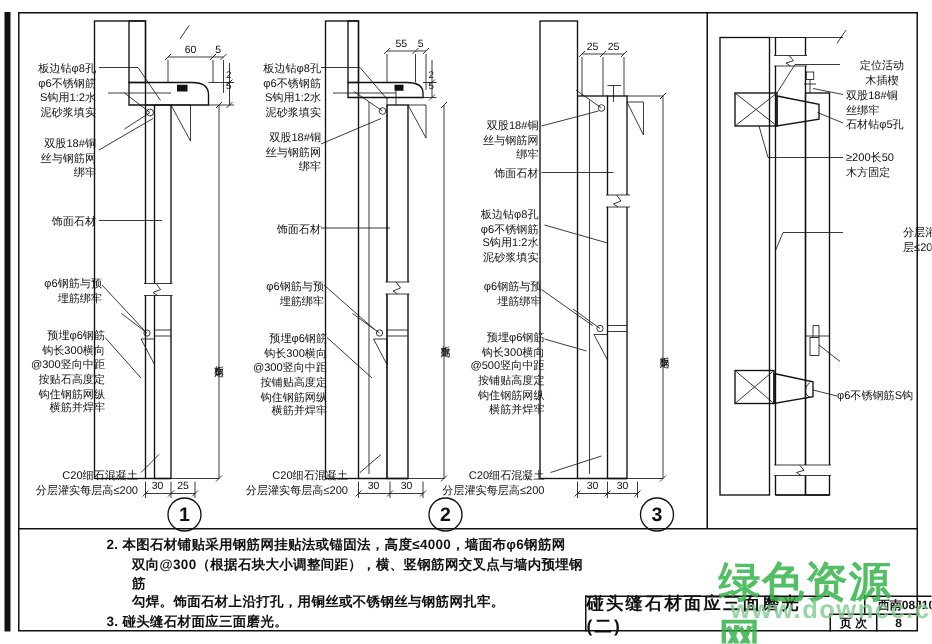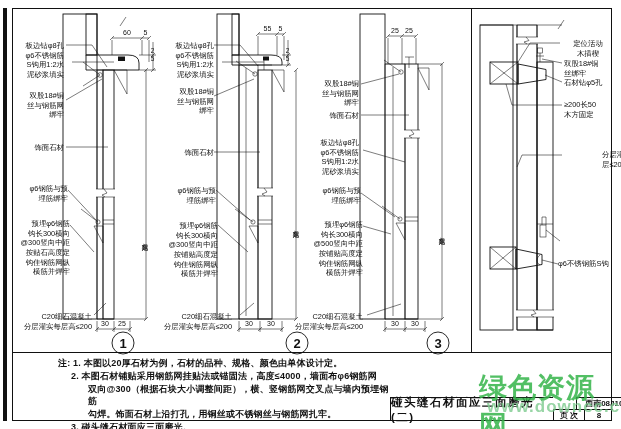--- a/index.html
+++ b/index.html
@@ -233,21 +233,20 @@
 丝绑牢</div>
     <div class="lab leftal" style="left:94px;top:66px;width:54px;">石材钻φ5孔</div>
     <div class="lab leftal" style="left:94px;top:88px;width:52px;">≥200长50
 木方固定</div>
     <div class="lab leftal" style="left:94px;top:138px;width:52px;margin-left:38px;">分层灌浆每
 层≤200高</div>
     <div class="lab leftal" style="left:88px;top:247px;width:60px;">φ6不锈钢筋S钩</div>
   </div>
 
   <div class="notes">
-    <div class="ind0">注: 1. 本图以20厚石材为例，石材的品种、规格、颜色由单体设计定。</div>
     <div class="ind1">2. 本图石材铺贴采用钢筋网挂贴法或锚固法，高度≤4000，墙面布φ6钢筋网</div>
     <div class="ind2">双向@300（根据石块大小调整间距），横、竖钢筋网交叉点与墙内预埋钢筋</div>
     <div class="ind2">勾焊。饰面石材上沿打孔，用铜丝或不锈钢丝与钢筋网扎牢。</div>
     <div class="ind1">3. 碰头缝石材面应三面磨光。</div>
   </div>
 
   <div class="tb tb-title">碰头缝石材面应三面磨光(二)</div>
   <div class="tb tb-atlas">西南08J103</div>
   <div class="tb tb-pl">页 次</div>
   <div class="tb tb-pn">8</div>

